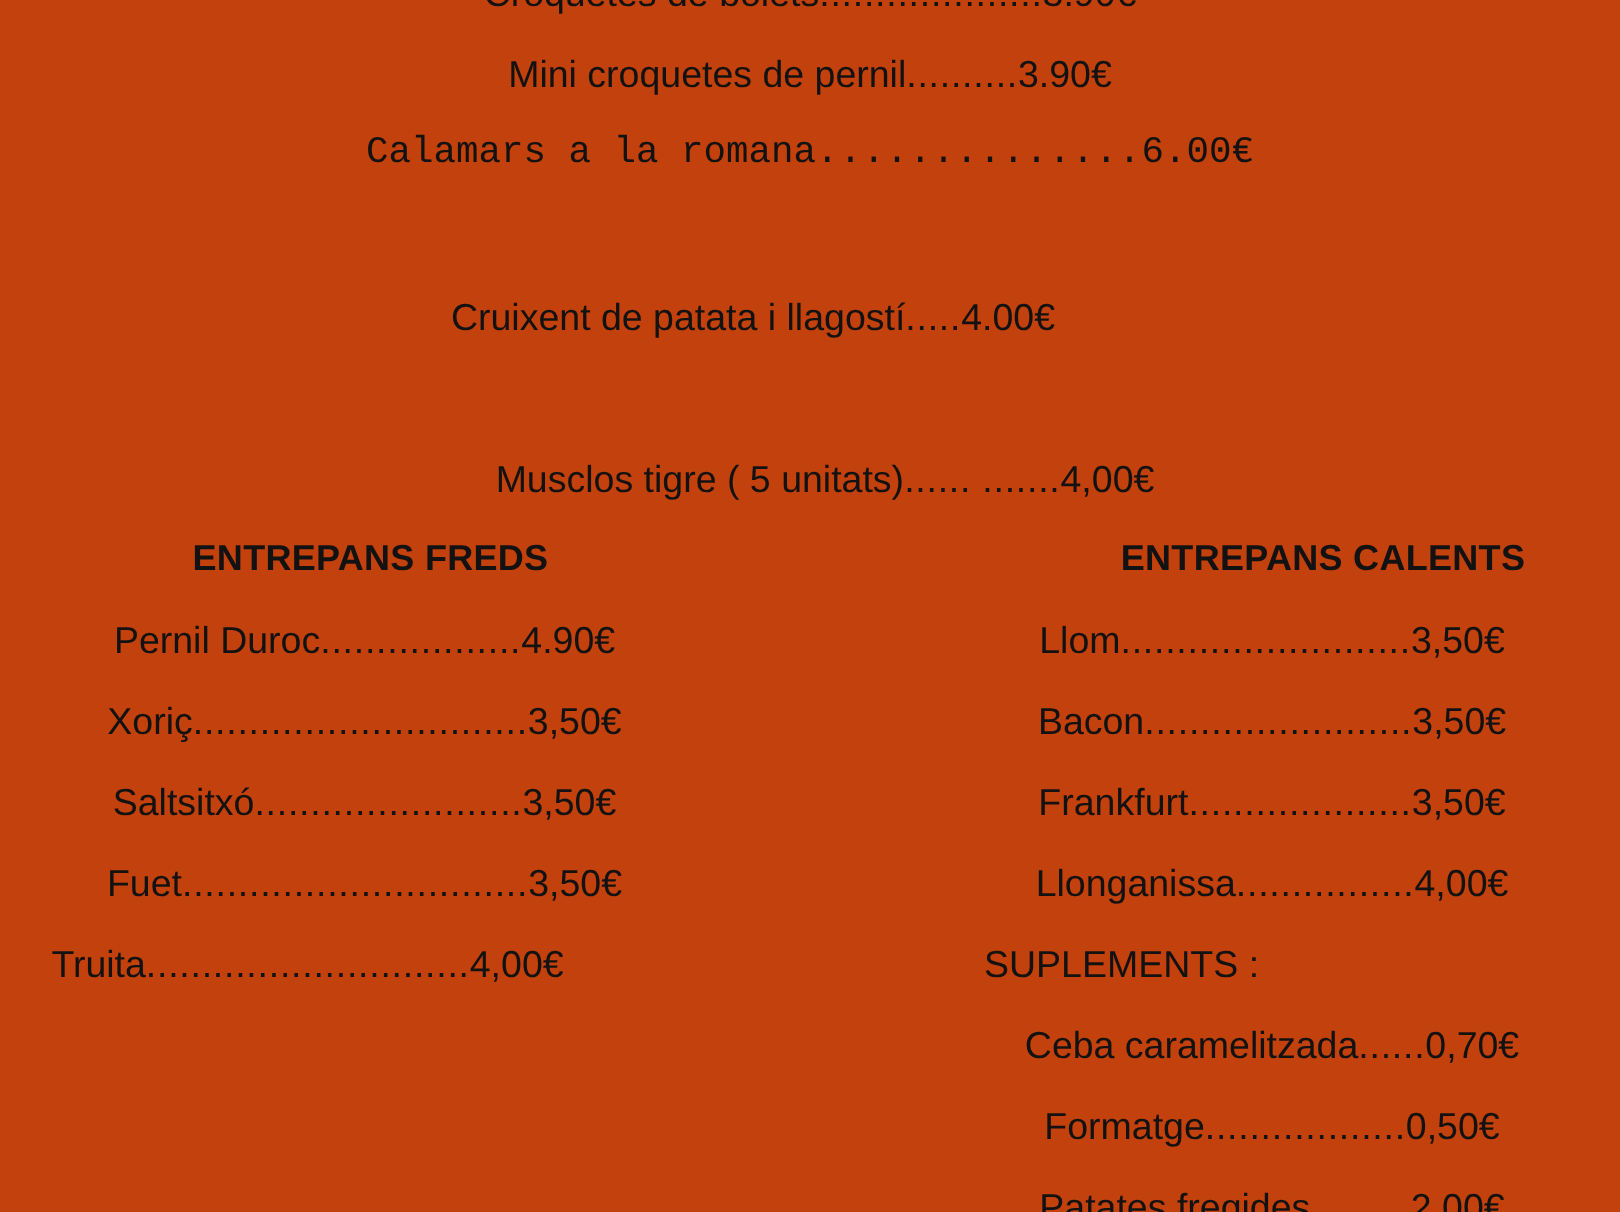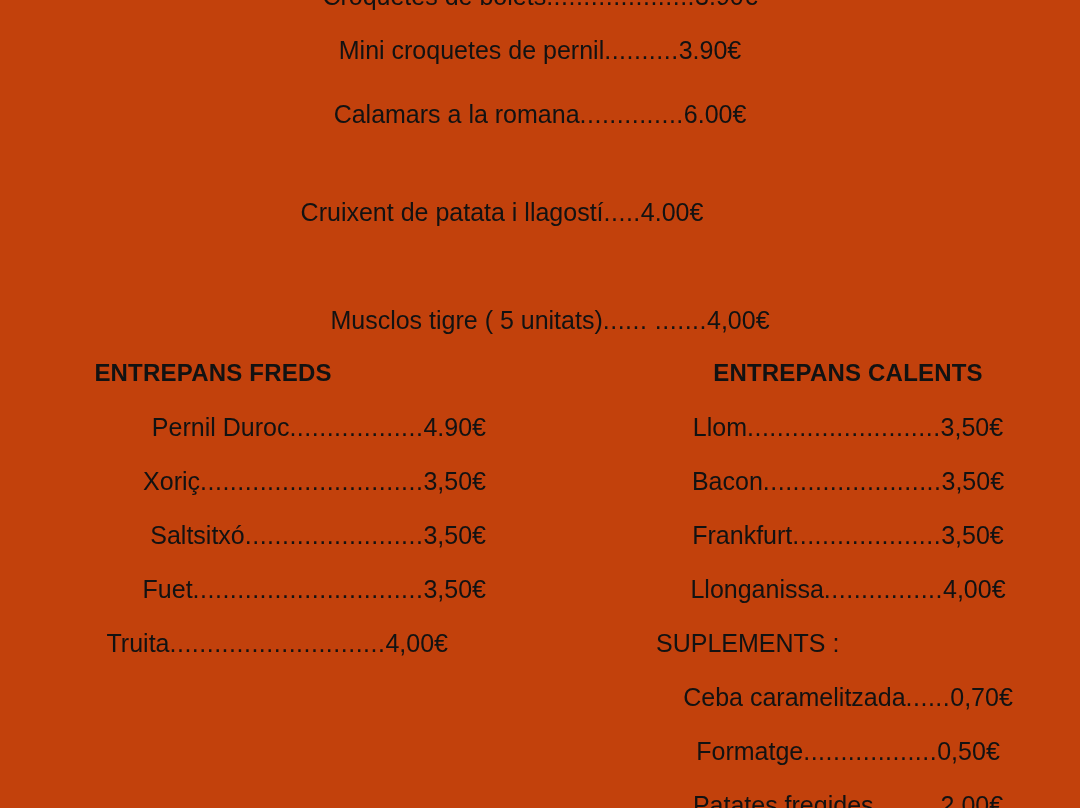--- a/index.html
+++ b/index.html
@@ -14,29 +14,29 @@
     color: #121212;
     padding-left: 20px;
   }
   .line {
     position: absolute;
     height: 54px;
     line-height: 54px;
     white-space: nowrap;
   }
   .center-full { left: 0; width: 1080px; text-align: center; }
-  .left-col    { left: 0; width: 486px;  text-align: right; }
+  .left-col    { left: 0; width: 486px;  text-align: center; }
   .right-col   { left: 616px; width: 464px; text-align: center; }
   .shift-left  { transform: translateX(-38px); }
-  .hdr { font-weight: 700; font-size: 24px; letter-spacing: 0.2px; }
+  .hdr { font-weight: 700; font-size: 24px; letter-spacing: 0.2px; margin-left: 34px; }
   .left-hdr  { left: 0; width: 426px; text-align: center; }
   .right-hdr { left: 616px; width: 464px; text-align: center; }
   .sup-label { text-align: left; padding-left: 40px; }
   
-  .t0 { top: -31px; } .t1 { top: 23px; }  .t2 { top: 87px; }
+  .t0 { top: -31px; } .t1 { top: 23px; }  .t2 { top: 75px; font-family: Liberation Mono, monospace; }
   .t3 { top: 131px; } .t4 { top: 185px; } .t5 { top: 239px; }
   .t6 { top: 293px; margin-left: 10px; }
   .th { top: 346px; }
   .r0 { top: 400px; } .r1 { top: 454px; } .r2 { top: 508px; }
   .r3 { top: 562px; } .r4 { top: 616px; } .r5 { top: 670px; }
   .r6 { top: 724px; } .r7 { top: 778px; }
   .dots { letter-spacing: 0.5px; }
 </style>
 </head>
 <body>

